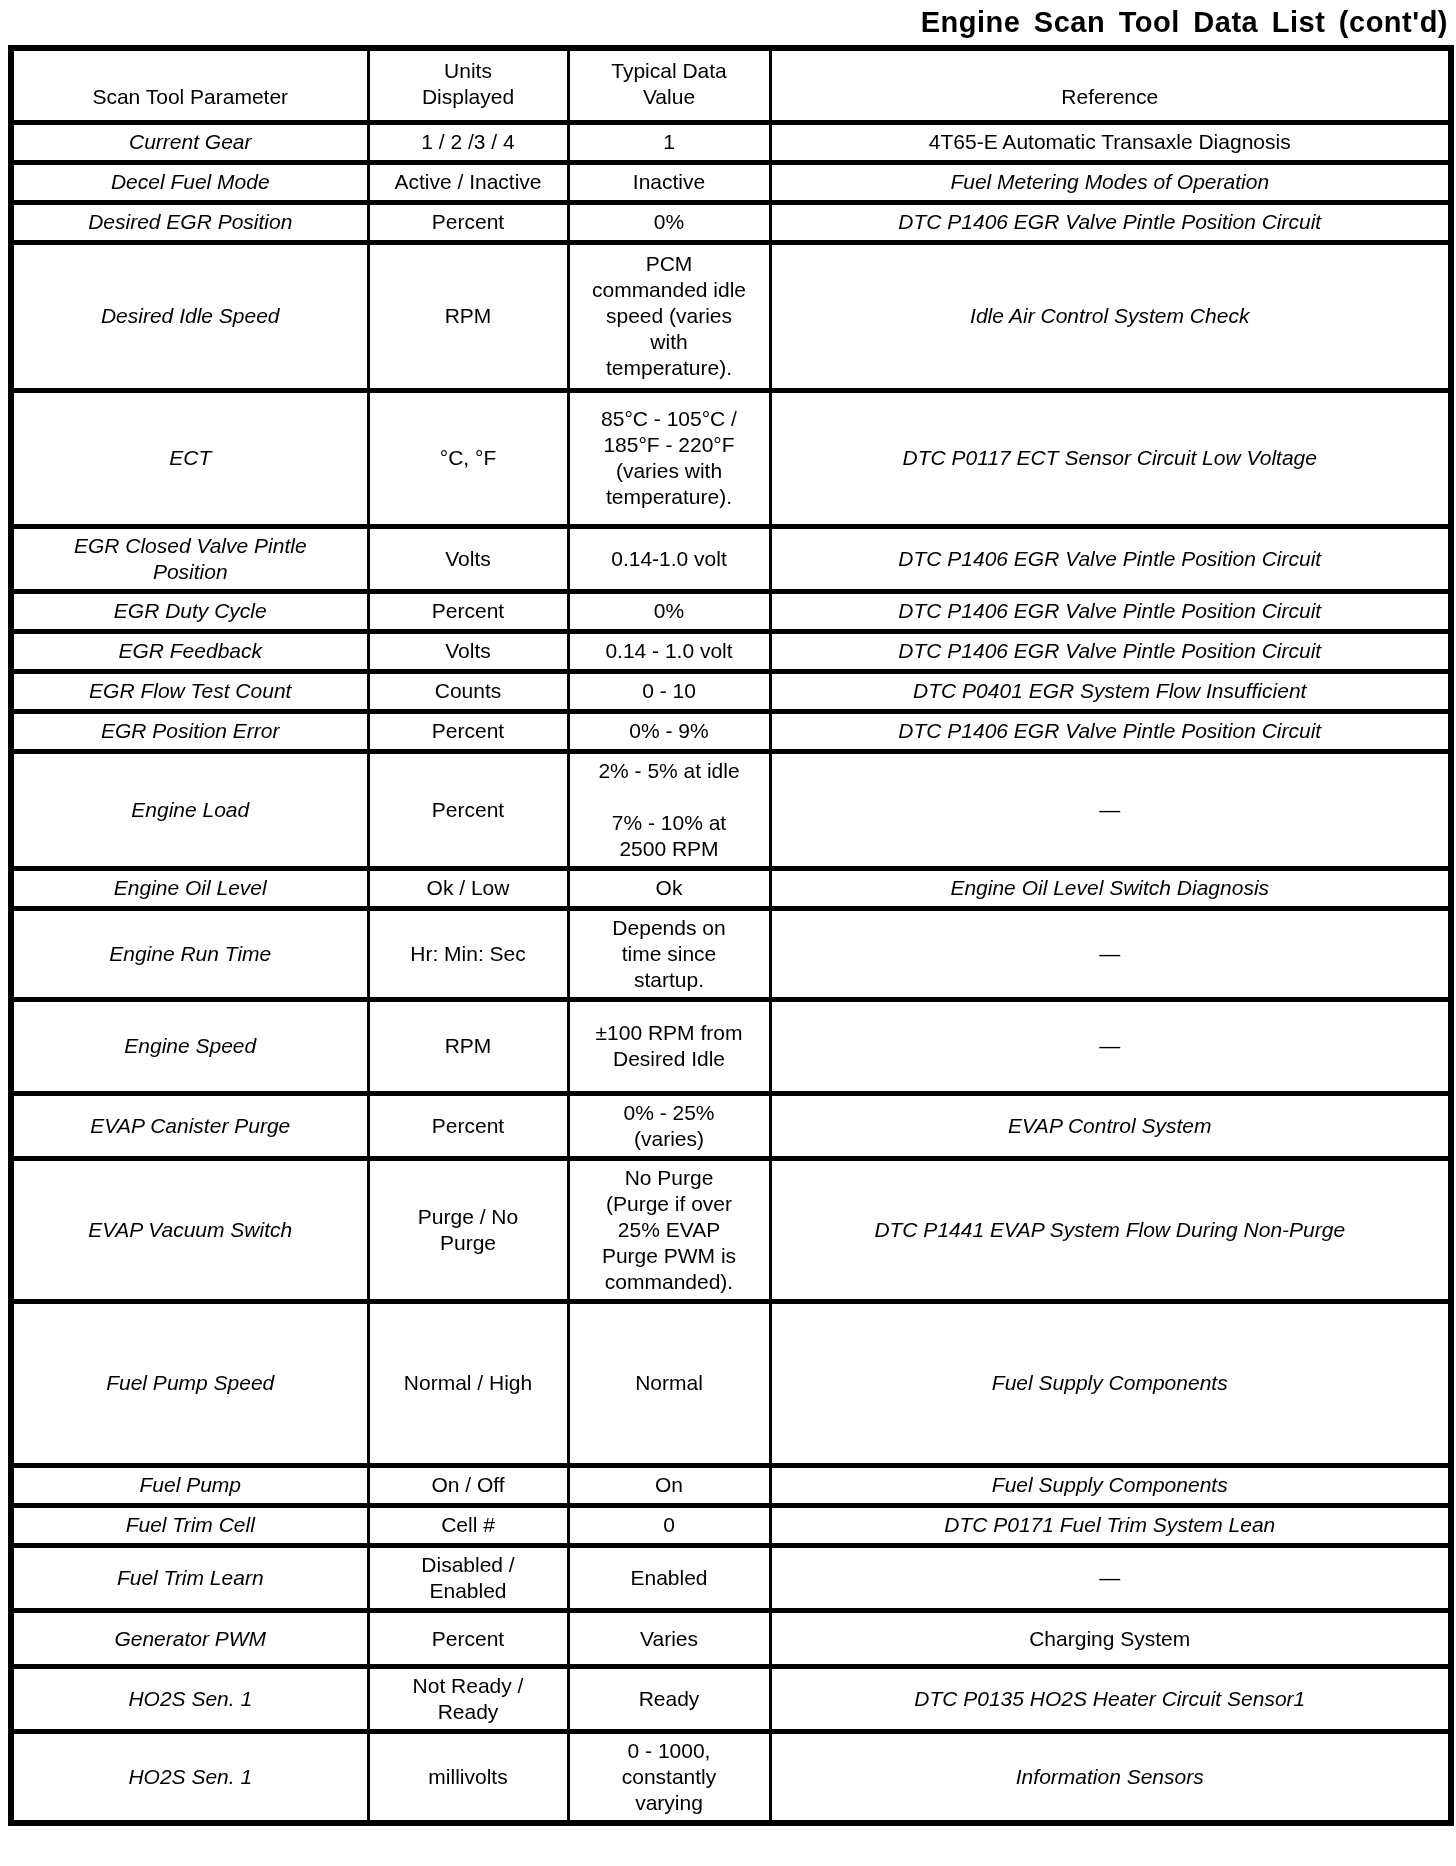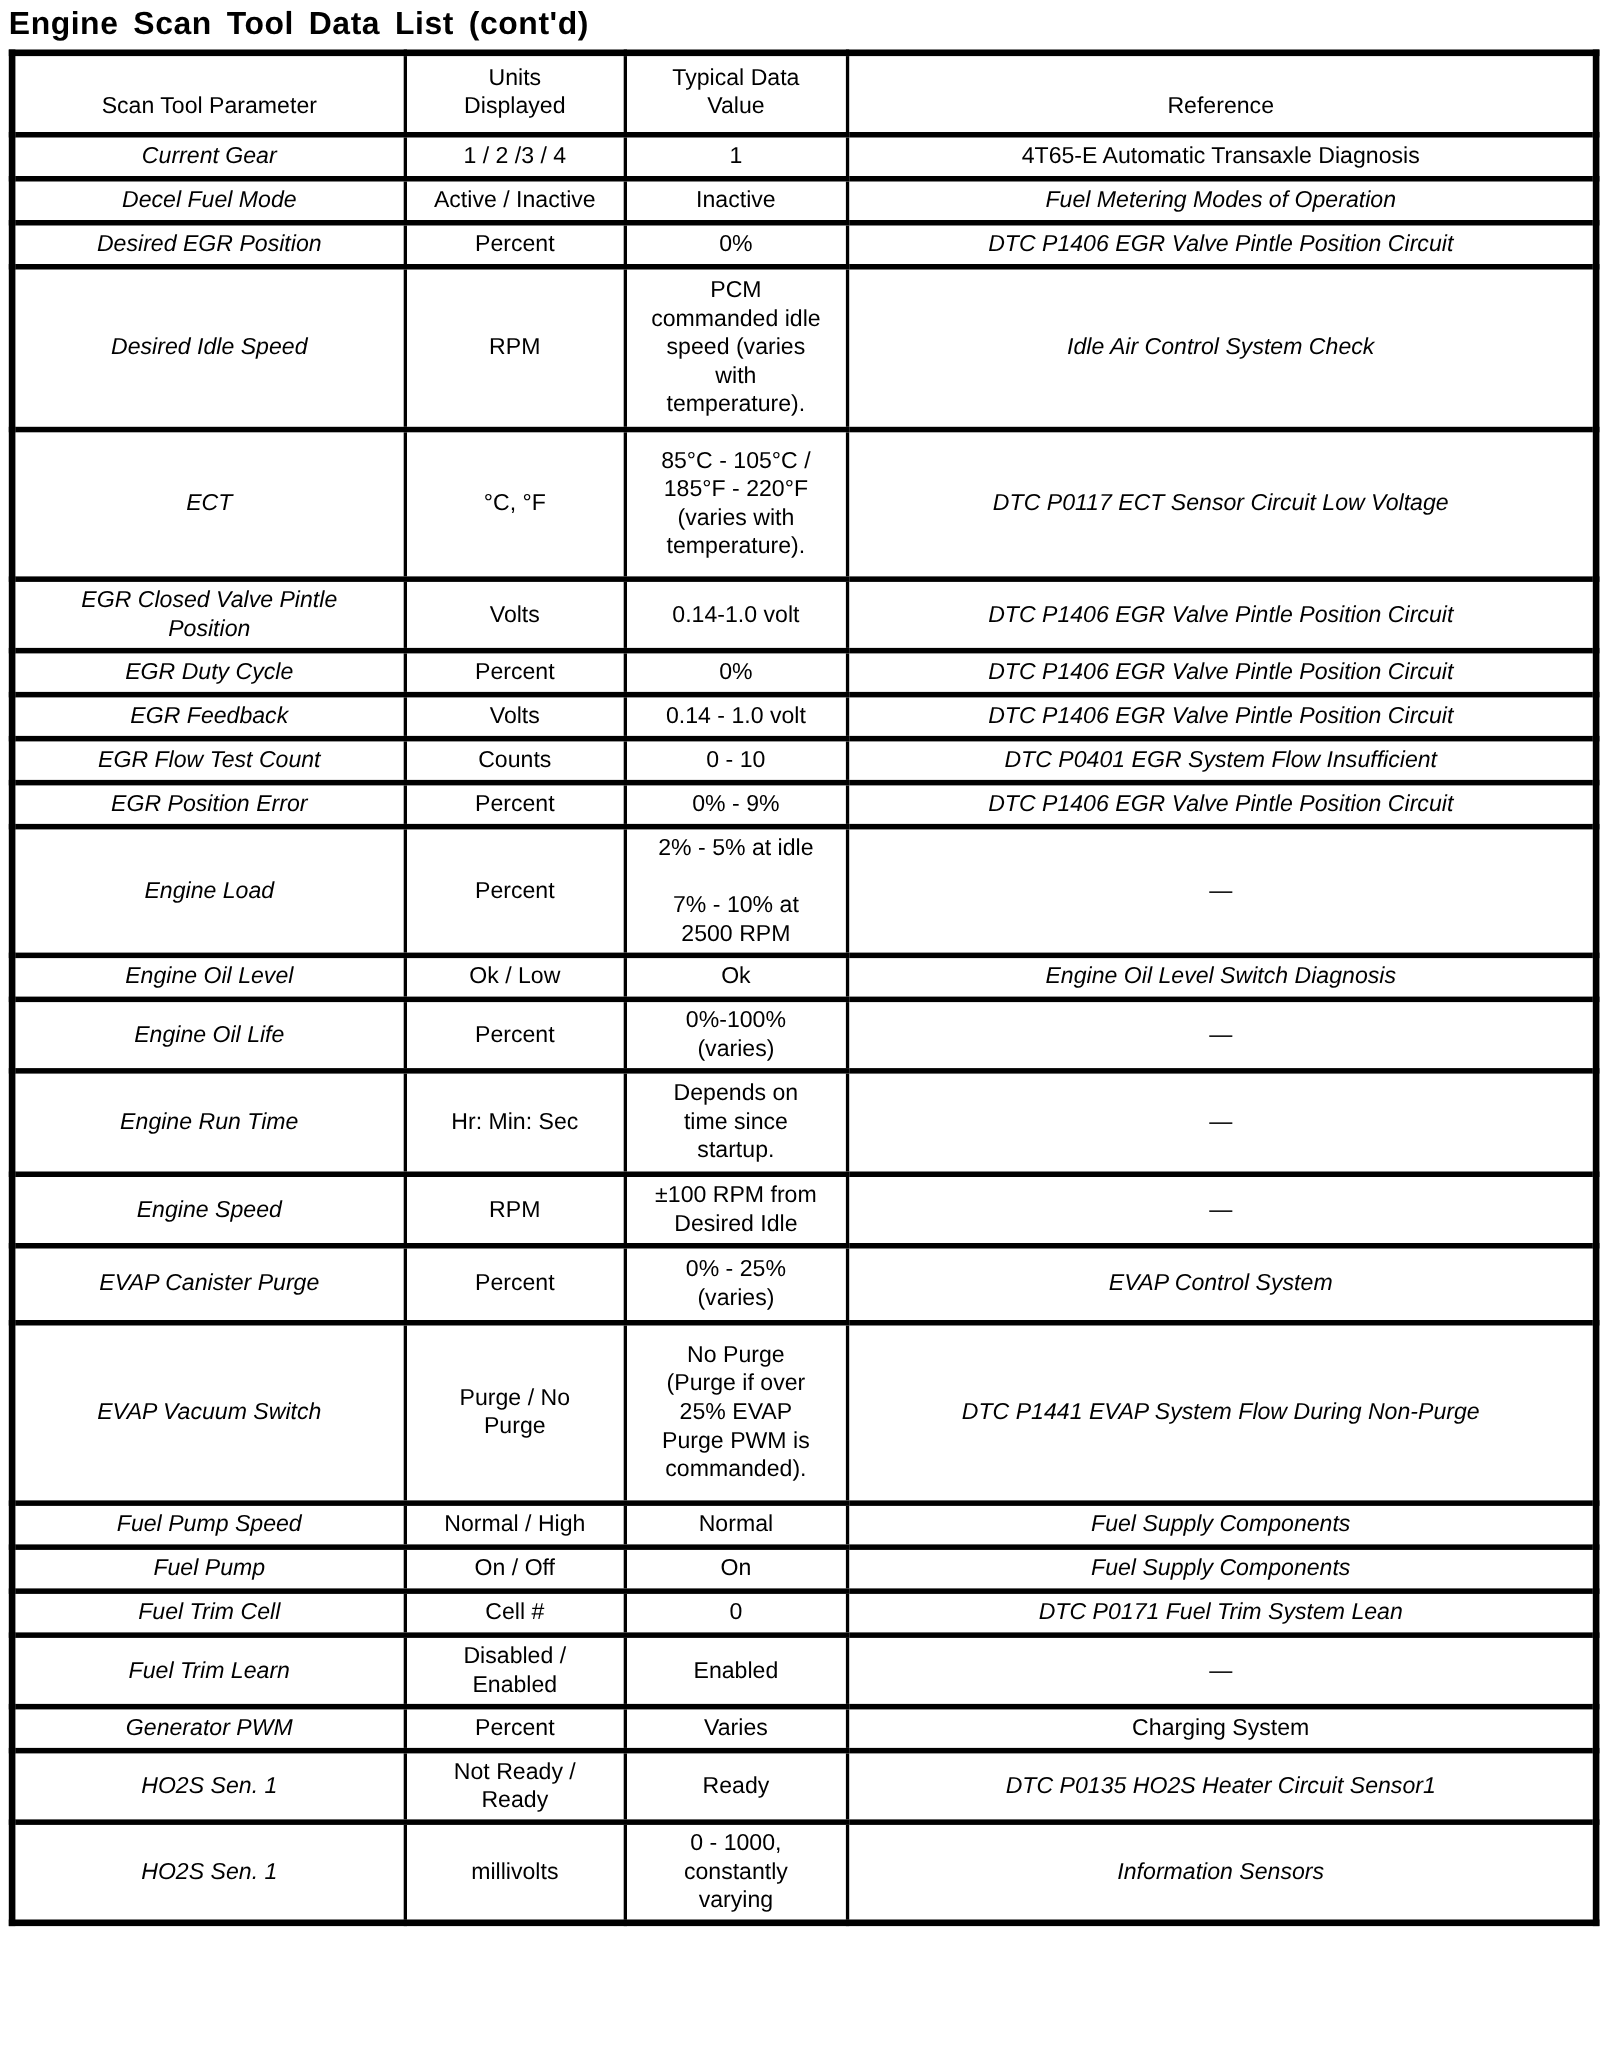--- a/index.html
+++ b/index.html
@@ -10,21 +10,21 @@
     font-family: "Liberation Sans", sans-serif;
     color: #000;
   }
   .page {
     width: 1456px;
     min-height: 1866px;
     padding: 4px 8px 6px 8px;
     background: #fff;
   }
   .doc-title {
-    text-align: left;
+    text-align: right;
     font-size: 29px;
     font-weight: bold;
     margin: 2px 0 6px 0;
     word-spacing: 5px;
     letter-spacing: 0.5px;
     white-space: pre-line;
   }
   table.scan-table {
     border-collapse: collapse;
     table-layout: fixed;
@@ -172,27 +172,20 @@
 2500 RPM</td>
         <td class="c-ref upright">—</td>
       </tr>
       <tr>
         <td class="c-param">Engine Oil Level</td>
         <td class="c-units">Ok / Low</td>
         <td class="c-value">Ok</td>
         <td class="c-ref">Engine Oil Level Switch Diagnosis</td>
       </tr>
       <tr>
-        <td class="c-param">Engine Oil Life</td>
-        <td class="c-units">Percent</td>
-        <td class="c-value">0%-100%
-(varies)</td>
-        <td class="c-ref upright">—</td>
-      </tr>
-      <tr>
         <td class="c-param">Engine Run Time</td>
         <td class="c-units">Hr: Min: Sec</td>
         <td class="c-value">Depends on
 time since
 startup.</td>
         <td class="c-ref upright">—</td>
       </tr>
       <tr>
         <td class="c-param">Engine Speed</td>
         <td class="c-units">RPM</td>

